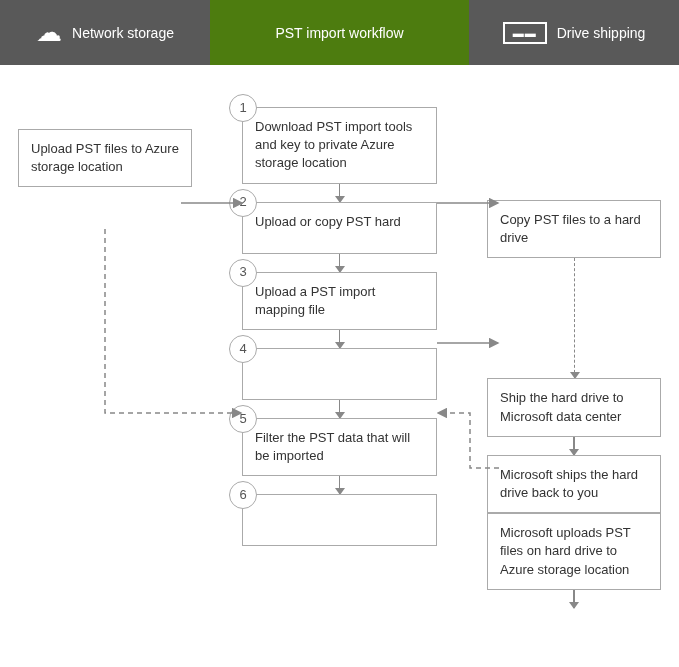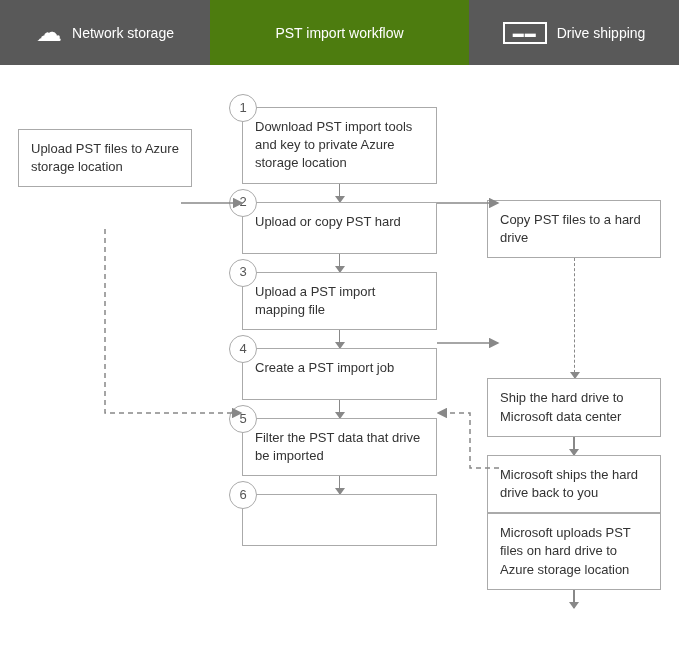--- a/index.html
+++ b/index.html
@@ -221,29 +221,28 @@
         <div class="center-box box">
           <div class="step-circle">3</div>
           <span>Upload a PST import mapping file</span>
         </div>
         <div class="v-arrow" style="height: 18px;"></div>
       </div>
 
       <div class="center-item">
         <div class="center-box box">
           <div class="step-circle">4</div>
-          <span>Create a PST import job</span>
         </div>
         <div class="v-arrow" style="height: 18px;"></div>
       </div>
 
       <div class="center-item">
         <div class="center-box box">
           <div class="step-circle">5</div>
-          <span>Filter the PST data that drive be imported</span>
+          <span>Filter the PST data that will be imported</span>
         </div>
         <div class="v-arrow" style="height: 18px;"></div>
       </div>
 
       <div class="center-item">
         <div class="center-box box">
           <div class="step-circle">6</div>
         </div>
       </div>
 

